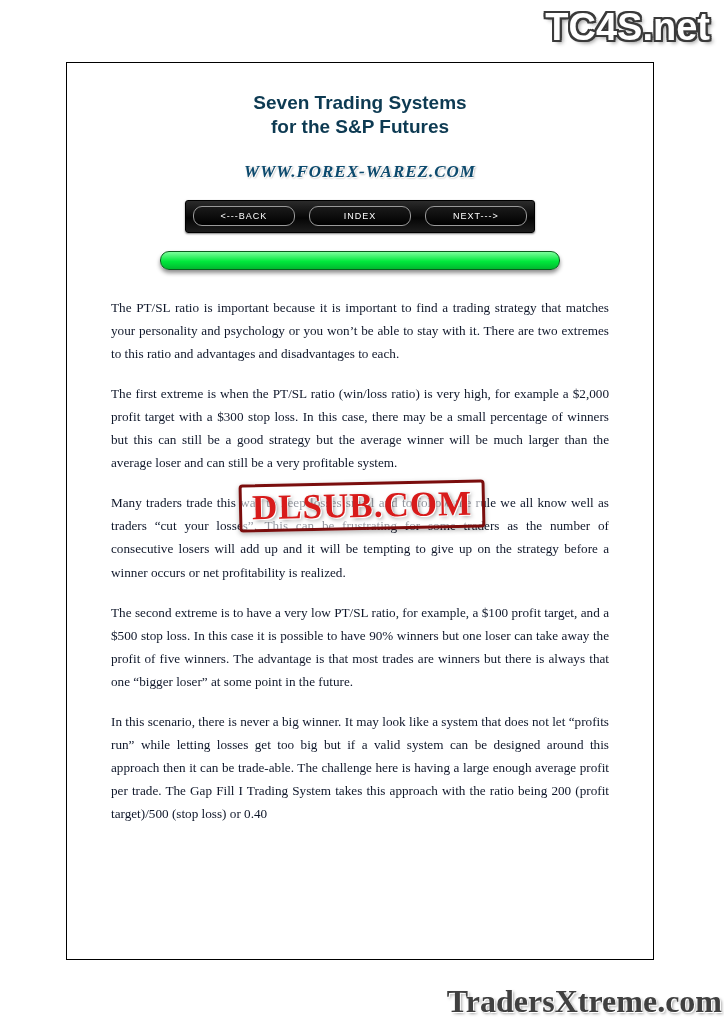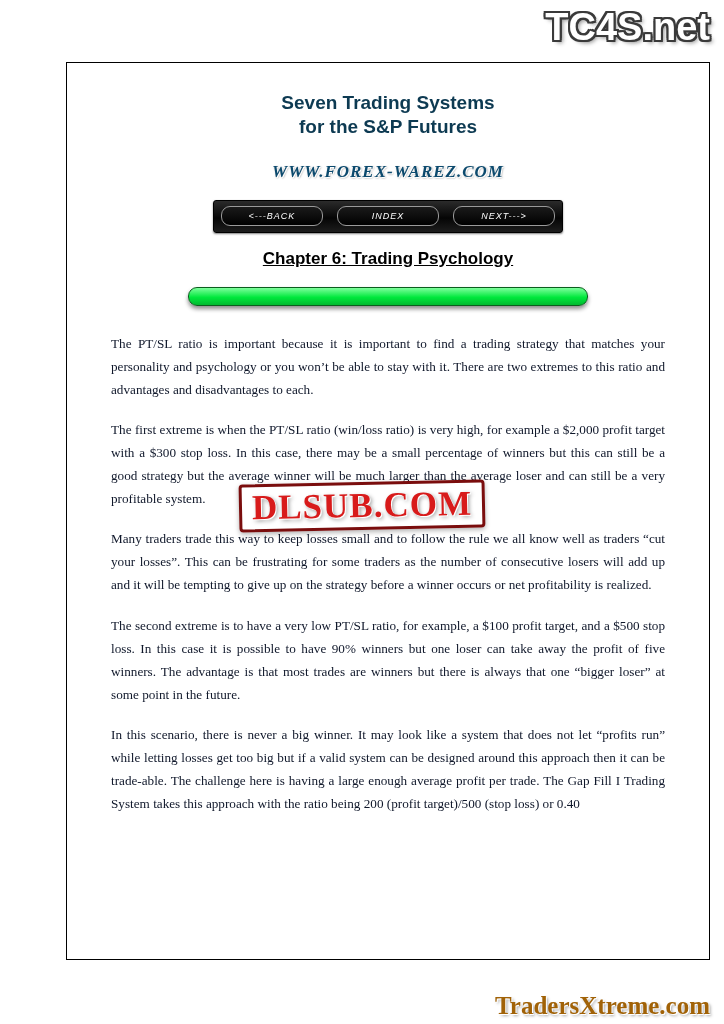--- a/index.html
+++ b/index.html
@@ -27,25 +27,25 @@
     text-shadow:
        2px 0 0 #3a3a3a, -2px 0 0 #3a3a3a, 0 2px 0 #3a3a3a, 0 -2px 0 #3a3a3a,
        2px 2px 0 #3a3a3a, -2px 2px 0 #3a3a3a, 2px -2px 0 #3a3a3a, -2px -2px 0 #3a3a3a,
        3px 3px 4px rgba(0,0,0,.45);
     letter-spacing: 0px;
     z-index: 40;
   }
   .wm-bottom {
     position: absolute;
     bottom: 4px;
-    right: 14px;
-    font-family: "Liberation Serif", serif;
-    font-size: 25px;
-    font-weight: bold;
-    color: #a16207;
+    right: 2px;
+    font-family: "Liberation Serif", serif;
+    font-size: 32px;
+    font-weight: bold;
+    color: #404040;
     text-shadow: 1px 1px 0 #ffffff, 2px 2px 3px rgba(0,0,0,.35);
     z-index: 40;
   }
   .wm-center {
     position: absolute;
     top: 482px;
     left: 50%;
     transform: translateX(-50%) rotate(-1.2deg);
     font-family: "Liberation Serif", serif;
     font-size: 35px;
@@ -60,21 +60,21 @@
     box-shadow: 0 2px 5px rgba(0,0,0,.3);
     z-index: 35;
     white-space: nowrap;
   }
 
   
   .sheet {
     position: absolute;
     left: 66px;
     top: 62px;
-    width: 644px;
+    width: 588px;
     height: 898px;
     background: #ffffff;
     border: 1px solid #000000;
     box-sizing: border-box;
     overflow: hidden;
   }
 
   .doc-title {
     margin-top: 28px;
     text-align: center;
@@ -118,21 +118,20 @@
     border-radius: 9px;
     background: linear-gradient(#1a1a1a, #000);
     color: #ffffff;
     font-family: "Liberation Sans", sans-serif;
     font-size: 9px;
     letter-spacing: 1px;
     display: flex;
     align-items: center;
     justify-content: center;
     cursor: pointer;
-    font-style: italic;
   }
 
   .chapter-title {
     margin-top: 16px;
     text-align: center;
     font-family: "Liberation Sans", sans-serif;
     font-size: 17px;
     font-weight: bold;
     color: #000000;
     text-decoration: underline;
@@ -176,21 +175,20 @@
   </div>
 
   <div class="site-stamp">WWW.FOREX-WAREZ.COM</div>
 
   <div class="navbar">
     <div class="navbtn">&lt;---BACK</div>
     <div class="navbtn">INDEX</div>
     <div class="navbtn">NEXT---&gt;</div>
   </div>
 
-  <div class="chapter-title">Chapter 6: Trading Psychology</div>
 
   <div class="greenbar-wrap">
     <div class="greenbar"></div>
   </div>
 
   <div class="body-text">
     <p>The PT/SL ratio is important because it is important to find a trading strategy that matches your personality and psychology or you won’t be able to stay with it.  There are two extremes to this ratio and advantages and disadvantages to each.</p>
     <p>The first extreme is when the PT/SL ratio (win/loss ratio) is very high, for example a $2,000 profit target with a $300 stop loss.  In this case, there may be a small percentage of winners but this can still be a good strategy but the average winner will be much larger than the average loser and can still be a very profitable system.</p>
     <p>Many traders trade this way to keep losses small and to follow the rule we all know well as traders “cut your losses”.  This can be frustrating for some traders as the number of consecutive losers will add up and it will be tempting to give up on the strategy before a winner occurs or net profitability is realized.</p>
     <p>The second extreme is to have a very low PT/SL ratio, for example, a $100 profit target, and a $500 stop loss.  In this case it is possible to have 90% winners but one loser can take away the profit of five winners.  The advantage is that most trades are winners but there is always that one “bigger loser” at some point in the future.</p>

